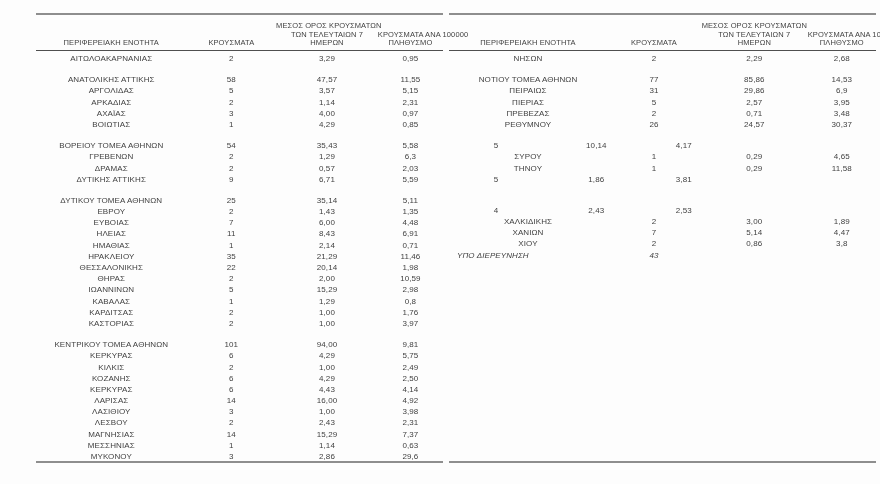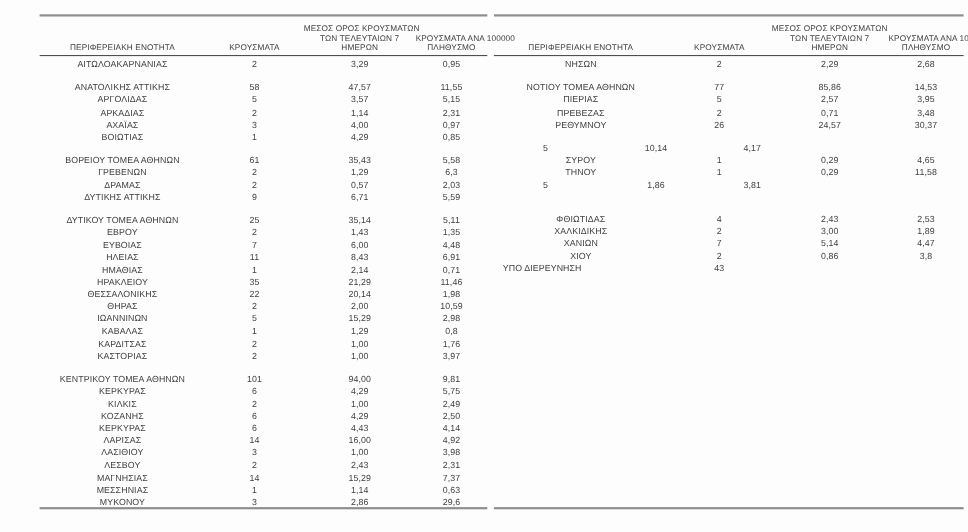--- a/index.html
+++ b/index.html
@@ -51,21 +51,21 @@
     white-space:nowrap;
     letter-spacing:0.1px;
   }
   
   .c0 { width:37%; }
   .c1 { width:22%; }
   .c2 { width:25%; }
   .c3 { width:16%; }
 
   
-  .row.em .cell { }
+  .row.em .cell { font-style:italic; }
   .row.em .c0 { text-align:left; padding-left:8px; box-sizing:border-box; }
 </style>
 </head>
 <body>
 
 <div class="page" style="background: rgb(253, 253, 253); color: rgb(63, 63, 63);">
   <div class="dtable" data-side="left" style="border-top-color: rgb(142, 142, 142); border-bottom-color: rgb(142, 142, 142);">
       <div class="thead" style="border-bottom-color: rgb(79, 79, 79);">
         <div class="hcell c0">
           <div class="hline">ΠΕΡΙΦΕΡΕΙΑΚΗ ΕΝΟΤΗΤΑ</div>
@@ -120,21 +120,21 @@
           <div class="row">
             <div class="cell c0">ΒΟΙΩΤΙΑΣ</div>
             <div class="cell c1">1</div>
             <div class="cell c2">4,29</div>
             <div class="cell c3">0,85</div>
           </div>
         </div>
         <div class="group">
           <div class="row">
             <div class="cell c0">ΒΟΡΕΙΟΥ ΤΟΜΕΑ ΑΘΗΝΩΝ</div>
-            <div class="cell c1">61</div>
+            <div class="cell c1">54</div>
             <div class="cell c2">35,43</div>
             <div class="cell c3">5,58</div>
           </div>
           <div class="row">
             <div class="cell c0">ΓΡΕΒΕΝΩΝ</div>
             <div class="cell c1">2</div>
             <div class="cell c2">1,29</div>
             <div class="cell c3">6,3</div>
           </div>
           <div class="row">
@@ -322,20 +322,26 @@
           </div>
         </div>
         <div class="group">
           <div class="row">
             <div class="cell c0">ΝΟΤΙΟΥ ΤΟΜΕΑ ΑΘΗΝΩΝ</div>
             <div class="cell c1">77</div>
             <div class="cell c2">85,86</div>
             <div class="cell c3">14,53</div>
           </div>
           <div class="row">
+            <div class="cell c0">ΠΕΙΡΑΙΩΣ</div>
+            <div class="cell c1">31</div>
+            <div class="cell c2">29,86</div>
+            <div class="cell c3">6,9</div>
+          </div>
+          <div class="row">
             <div class="cell c0">ΠΙΕΡΙΑΣ</div>
             <div class="cell c1">5</div>
             <div class="cell c2">2,57</div>
             <div class="cell c3">3,95</div>
           </div>
           <div class="row">
             <div class="cell c0">ΠΡΕΒΕΖΑΣ</div>
             <div class="cell c1">2</div>
             <div class="cell c2">0,71</div>
             <div class="cell c3">3,48</div>
@@ -366,21 +372,20 @@
             <div class="cell c3">11,58</div>
           </div>
           <div class="row">
             <div class="cell c1">5</div>
             <div class="cell c2">1,86</div>
             <div class="cell c3">3,81</div>
           </div>
         </div>
         <div class="group">
           <div class="row">
-            <div class="cell c0">ΦΘΙΩΤΙΔΑΣ</div>
             <div class="cell c1">4</div>
             <div class="cell c2">2,43</div>
             <div class="cell c3">2,53</div>
           </div>
           <div class="row">
             <div class="cell c0">ΧΑΛΚΙΔΙΚΗΣ</div>
             <div class="cell c1">2</div>
             <div class="cell c2">3,00</div>
             <div class="cell c3">1,89</div>
           </div>

